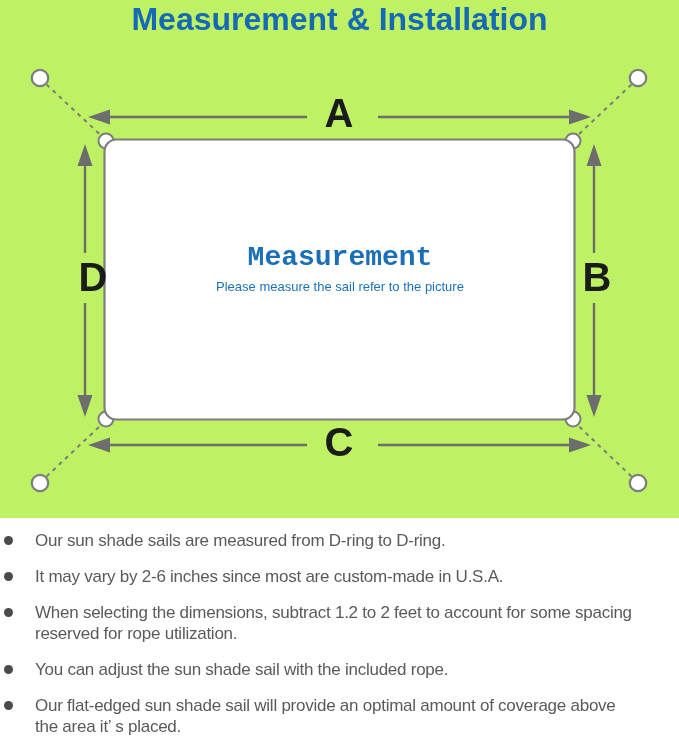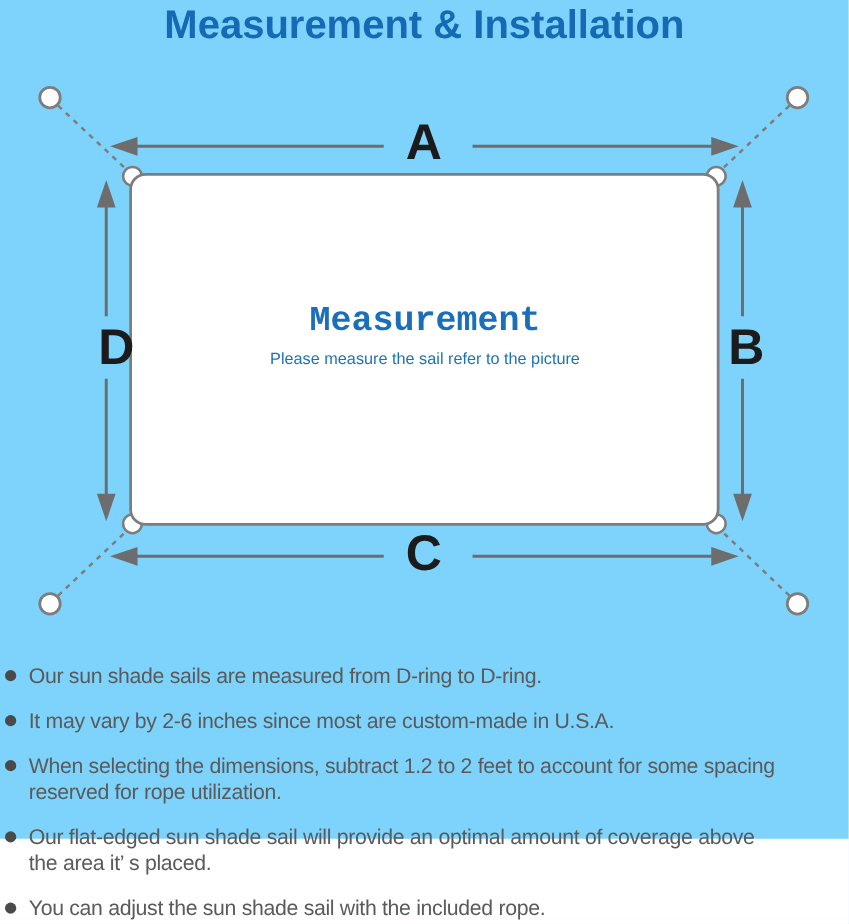--- a/index.html
+++ b/index.html
@@ -7,22 +7,22 @@
     padding: 0;
     background: #ffffff;
     width: 679px;
     height: 739px;
     overflow: hidden;
     font-family: "Liberation Sans", sans-serif;
   }
   .page {
     position: relative;
     width: 679px;
-    height: 671px;
-    background: #7dd3fc;
+    height: 518px;
+    background: #bef264;
   }
   .title {
     position: absolute;
     top: -3px;
     left: 0;
     width: 679px;
     margin: 0;
     text-align: center;
     font-size: 32px;
     font-weight: 700;
@@ -89,21 +89,21 @@
   }
   .notes li .dot {
     position: absolute;
     left: 4px;
     top: 6px;
     width: 9px;
     height: 9px;
     border-radius: 50%;
     background: #4a4a4a;
   }
-  .note-line { display: block; }
+  .note-line { display: block; margin-left: 12px; }
 </style>
 </head>
 <body>
 
 <div class="page">
 
   <h1 class="title">Measurement &amp; Installation</h1>
 
   <div class="diagram">
     <svg width="679" height="515" viewBox="0 0 679 515">
@@ -174,22 +174,22 @@
       <span class="dot"></span>
       <span class="note-line">It may vary by 2-6 inches since most are custom-made in U.S.A.</span>
     </li>
     <li>
       <span class="dot"></span>
       <span class="note-line">When selecting the dimensions, subtract 1.2 to 2 feet to account for some spacing</span>
       <span class="note-line">reserved for rope utilization.</span>
     </li>
     <li>
       <span class="dot"></span>
-      <span class="note-line">Our flat-edged sun shade sail will provide an optimal amount of coverage above</span>
-      <span class="note-line">the area it’ s placed.</span>
+      <span class="note-line">You can adjust the sun shade sail with the included rope.</span>
     </li>
     <li>
       <span class="dot"></span>
-      <span class="note-line">You can adjust the sun shade sail with the included rope.</span>
+      <span class="note-line">Our flat-edged sun shade sail will provide an optimal amount of coverage above</span>
+      <span class="note-line">the area it’ s placed.</span>
     </li>
   </ul>
 
 </div>
 
 </body></html>

